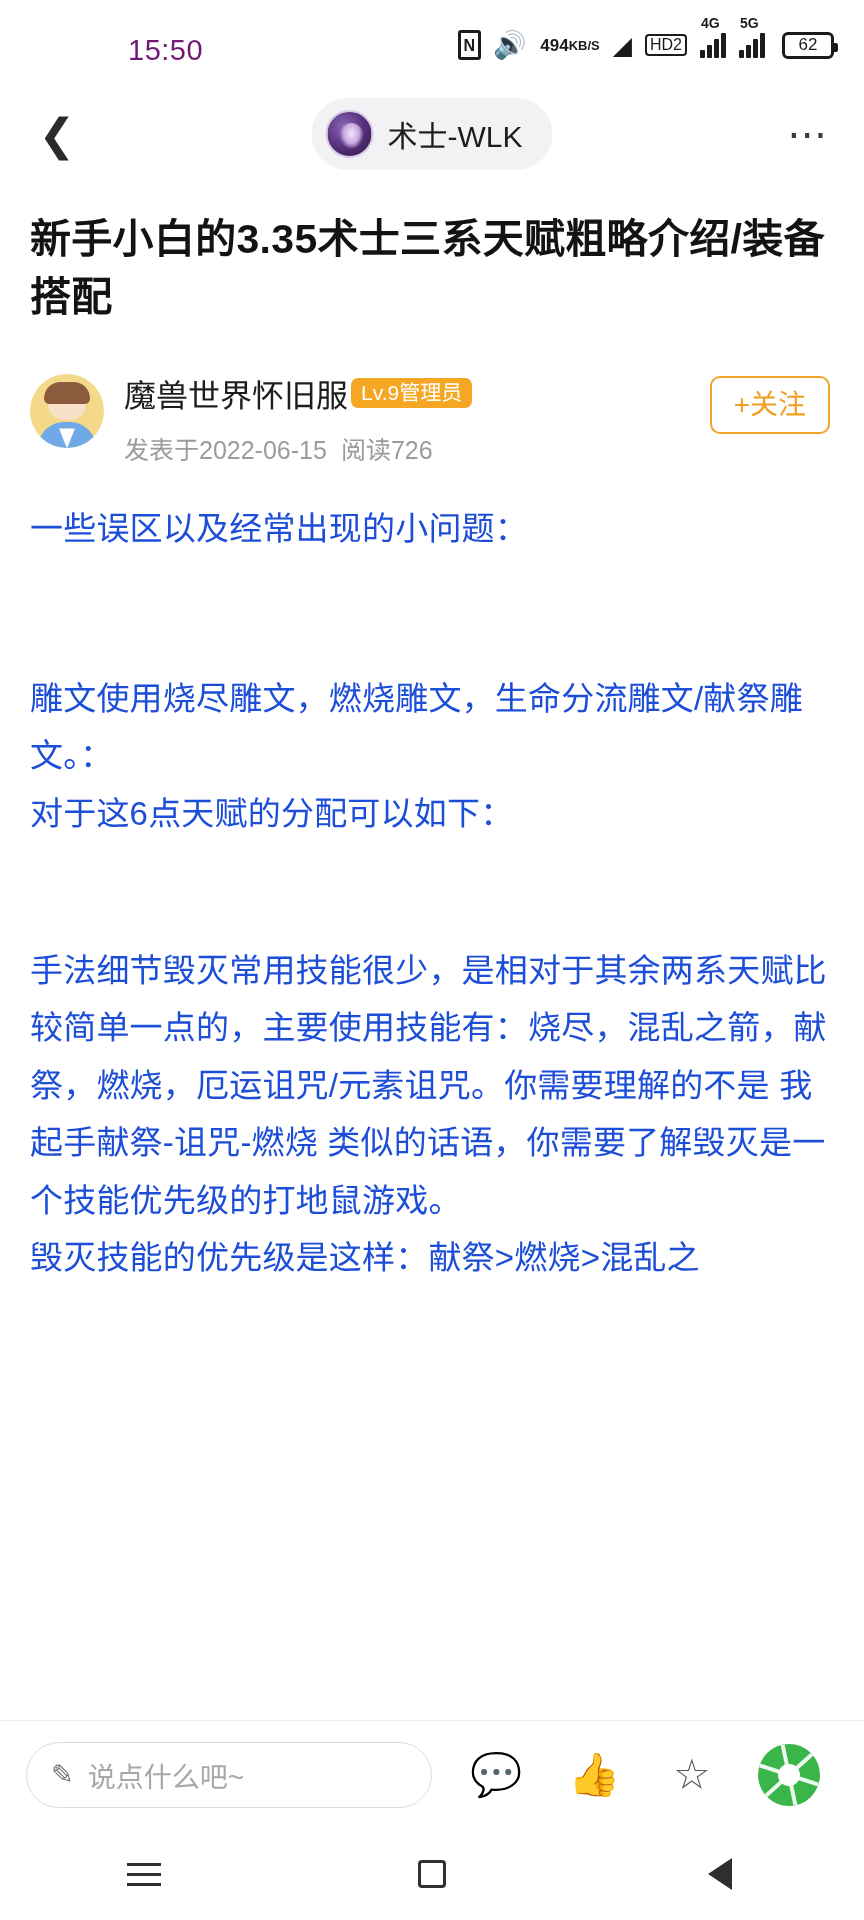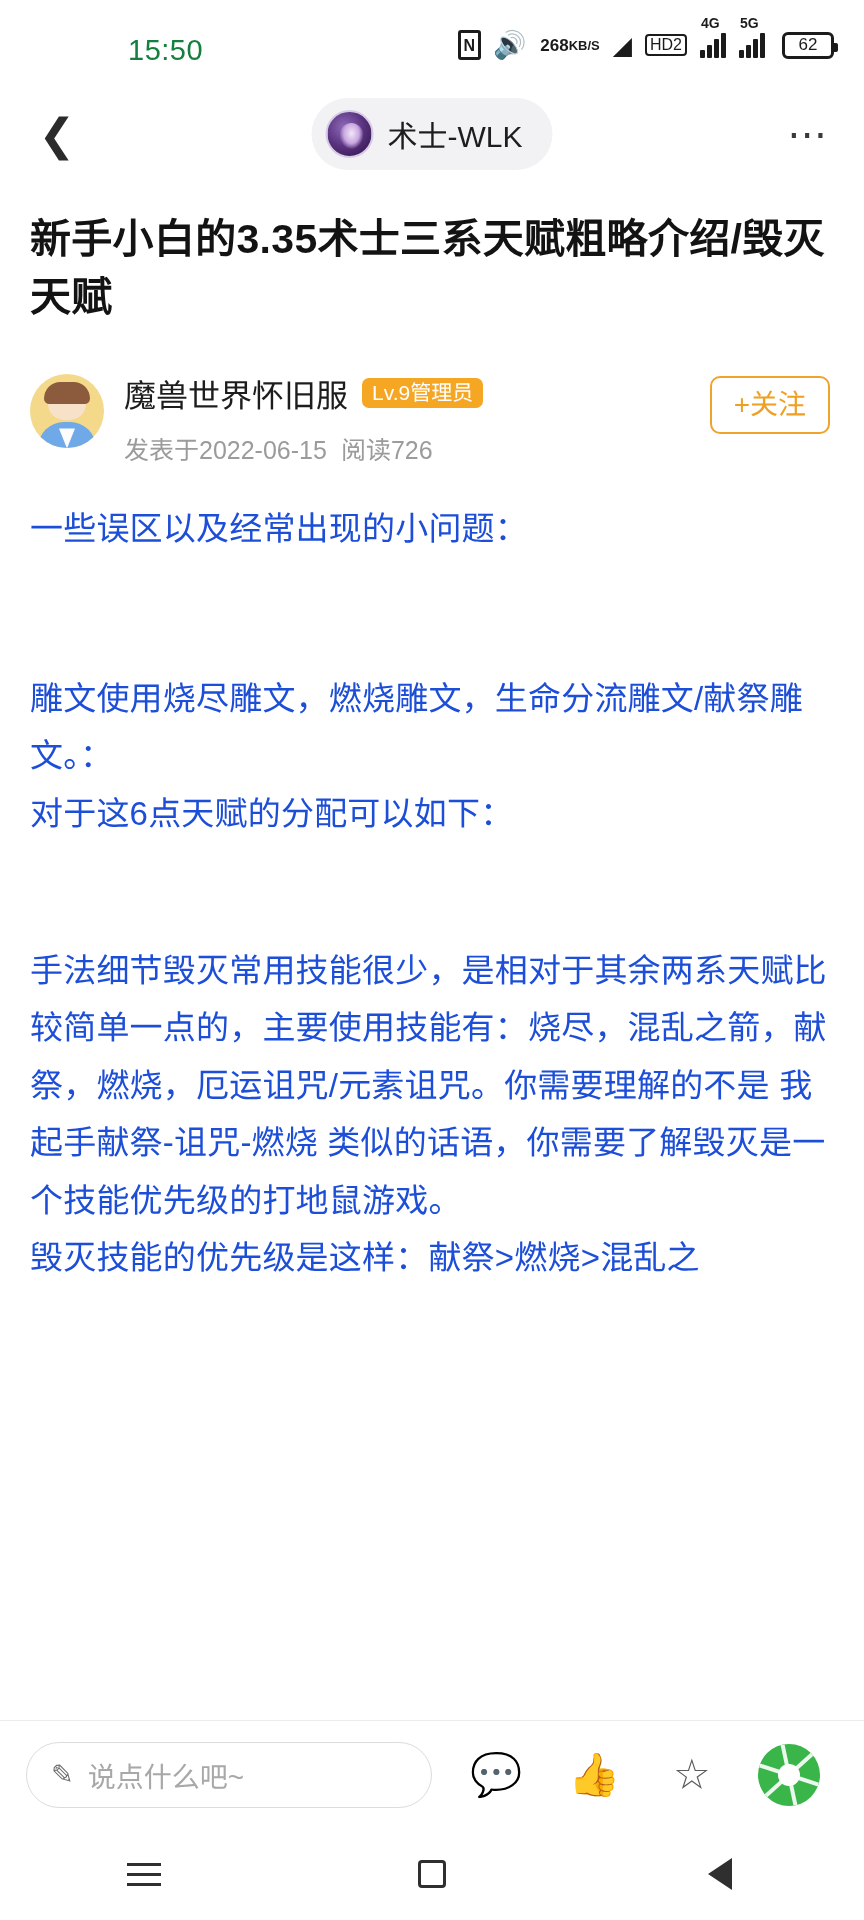--- a/index.html
+++ b/index.html
@@ -18,21 +18,21 @@
     display: flex;
     align-items: center;
     padding: 0 34px 0 0;
     position: relative;
   }
   .status-time {
     position: absolute;
     left: 128px;
     top: 34px;
     font-size: 29px;
-    color: #15803d;
+    color: #701a75;
     letter-spacing: 0.5px;
   }
   .status-right {
     position: absolute;
     right: 30px;
     top: 30px;
     display: flex;
     align-items: center;
     gap: 13px;
     color: #1b1b1b;
@@ -203,21 +203,21 @@
     left: 29px; bottom: 0;
     width: 16px; height: 20px;
     background: #fdfdfd;
     transform: rotate(0deg);
     clip-path: polygon(50% 100%, 0 0, 100% 0);
   }
   .author-info { margin-left: 20px; }
   .author-line1 {
     display: flex;
     align-items: center;
-    gap: 14px;
+    gap: 3px;
   }
   .author-name {
     font-size: 32px;
     color: #1d1d1d;
   }
   .badge {
     background: #f5a623;
     color: #ffffff;
     font-size: 21px;
     border-radius: 7px;
@@ -357,21 +357,21 @@
 </style>
 </head>
 <body>
 
 <div class="statusbar">
   <div class="status-time">15:50</div>
   <div class="status-right">
     <span class="si nfc-icon">N</span>
     <span class="si bt-icon">🔊</span>
     <span class="si netspeed">
-      <span>268</span>
+      <span>494</span>
       <small>KB/S</small>
     </span>
     <span class="si wifi-icon">◢</span>
     <span class="si hd-badge">
       <span>HD</span>
         <span>2</span>
     </span>
     <span class="sig-group">
       <span class="sig-label">4G</span>
       <span class="bars">
@@ -399,21 +399,21 @@
 <div class="navbar">
   <div class="nav-back">❮</div>
   <div class="nav-chip">
     <span class="chip-avatar"></span>
     <span class="chip-text">术士-WLK</span>
   </div>
   <div class="nav-more">⋯</div>
 </div>
 
 <div class="article">
-  <div class="title">新手小白的3.35术士三系天赋粗略介绍/毁灭天赋</div>
+  <div class="title">新手小白的3.35术士三系天赋粗略介绍/装备搭配</div>
 
   <div class="author-row">
     <div class="avatar">
       <span class="body"></span>
       <span class="collar"></span>
       <span class="face"></span>
       <span class="hair"></span>
     </div>
     <div class="author-info">
       <div class="author-line1">

